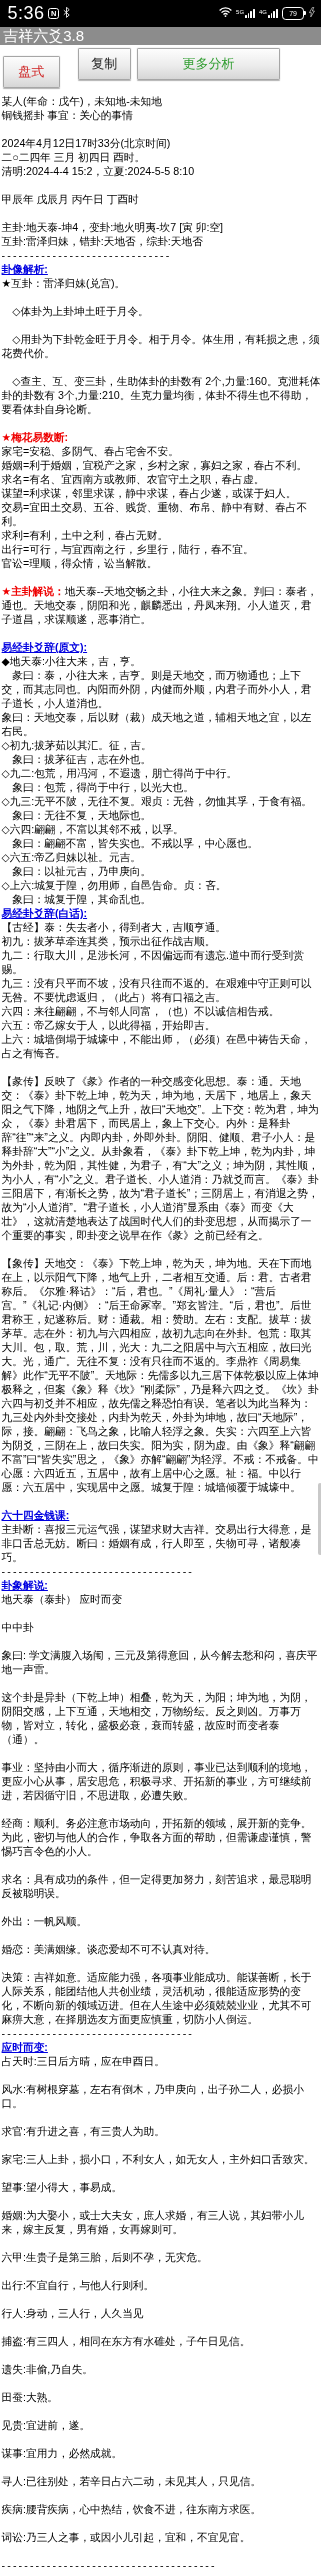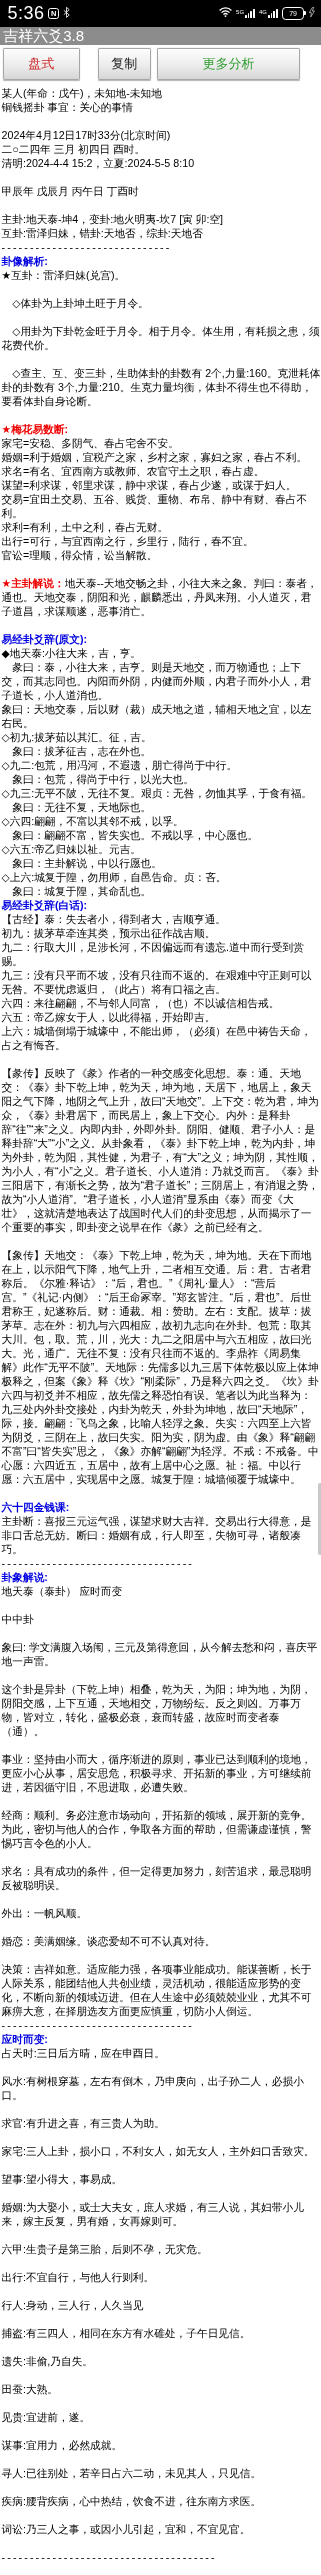--- a/index.html
+++ b/index.html
@@ -23,28 +23,28 @@
 
   
   .title-bar{height:18px;background:#8c8c8c;color:#ffffff;font-size:15px;line-height:17.7px;padding-left:3.2px;}
 
   
   .button-row{display:flex;align-items:flex-start;padding:2.7px 0 1.6px 2.7px;background:#fff;}
   .btn{height:32px;box-sizing:border-box;border:0.5px solid #a6a6a6;border-radius:1.1px;
        background:linear-gradient(180deg,#fdfdfd 0%,#ececec 55%,#d6d6d6 100%);
        box-shadow:0 0.5px 1.1px rgba(0,0,0,.3);display:flex;align-items:center;justify-content:center;
        font-size:13px;}
-  .btn-panshi{width:77px;color:#cf2222;}
+  .btn-panshi{width:57px;color:#cf2222;margin-top:8px;}
   .btn-copy{width:53px;margin-left:18px;color:#1c1c1c;}
   .btn-more{width:143px;margin-left:6.4px;color:#2f9d2f;}
 
   
   .report{padding:4.8px 1.6px 0 1.6px;font-size:10.7px;line-height:14px;color:#000;}
   .blk{white-space:pre-wrap;word-break:break-all;}
-  .blk.blue{color:#0000e0;font-weight:bold;}
+  .blk.blue{color:#0000e0;font-weight:bold;text-decoration:underline;}
   .blk.red{color:#ee0000;font-weight:bold;}
   .lead-red{color:#ee0000;font-weight:bold;}
   .blk.dash{letter-spacing:2.1px;color:#000;}
   .blk.wm{color:#e03424;font-weight:bold;font-size:15px;text-align:right;padding-right:7.5px;}
 
   .scroll-thumb{position:absolute;right:0.5px;top:1483px;width:3.8px;height:72px;background:#c9c9c9;border-radius:2.1px;}
 </style>
 </head>
 <body>
 
@@ -148,21 +148,21 @@
       <div class="blk p">象曰：天地交泰，后以财（裁）成天地之道，辅相天地之宜，以左右民。</div>
       <div class="blk p">◇初九:拔茅茹以其汇。征，吉。</div>
       <div class="blk p">　象曰：拔茅征吉，志在外也。</div>
       <div class="blk p">◇九二:包荒，用冯河，不遐遗，朋亡得尚于中行。</div>
       <div class="blk p">　象曰：包荒，得尚于中行，以光大也。</div>
       <div class="blk p">◇九三:无平不陂，无往不复。艰贞：无咎，勿恤其孚，于食有福。</div>
       <div class="blk p">　象曰：无往不复，天地际也。</div>
       <div class="blk p">◇六四:翩翩，不富以其邻不戒，以孚。</div>
       <div class="blk p">　象曰：翩翩不富，皆失实也。不戒以孚，中心愿也。</div>
       <div class="blk p">◇六五:帝乙归妹以祉。元吉。</div>
-      <div class="blk p">　象曰：主卦解说，中以行愿也。</div>
+      <div class="blk p">　象曰：以祉元吉，乃申庚向。</div>
       <div class="blk p">◇上六:城复于隍，勿用师，自邑告命。贞：吝。</div>
       <div class="blk p">　象曰：城复于隍，其命乱也。</div>
       <div class="blk blue">易经卦爻辞(白话):</div>
       <div class="blk p">【古经】泰：失去者小，得到者大，吉顺亨通。</div>
       <div class="blk p">初九：拔茅草牵连其类，预示出征作战吉顺。</div>
       <div class="blk p">九二：行取大川，足涉长河，不因偏远而有遗忘.道中而行受到赏赐。</div>
       <div class="blk p">九三：没有只平而不坡，没有只往而不返的。在艰难中守正则可以无咎。不要忧虑返归，（此占）将有口福之吉。</div>
       <div class="blk p">六四：来往翩翩，不与邻人同富，（也）不以诚信相告戒。</div>
       <div class="blk p">六五：帝乙嫁女于人，以此得福，开始即吉。</div>
       <div class="blk p">上六：城墙倒塌于城壕中，不能出师，（必须）在邑中祷告天命，占之有悔吝。</div>

